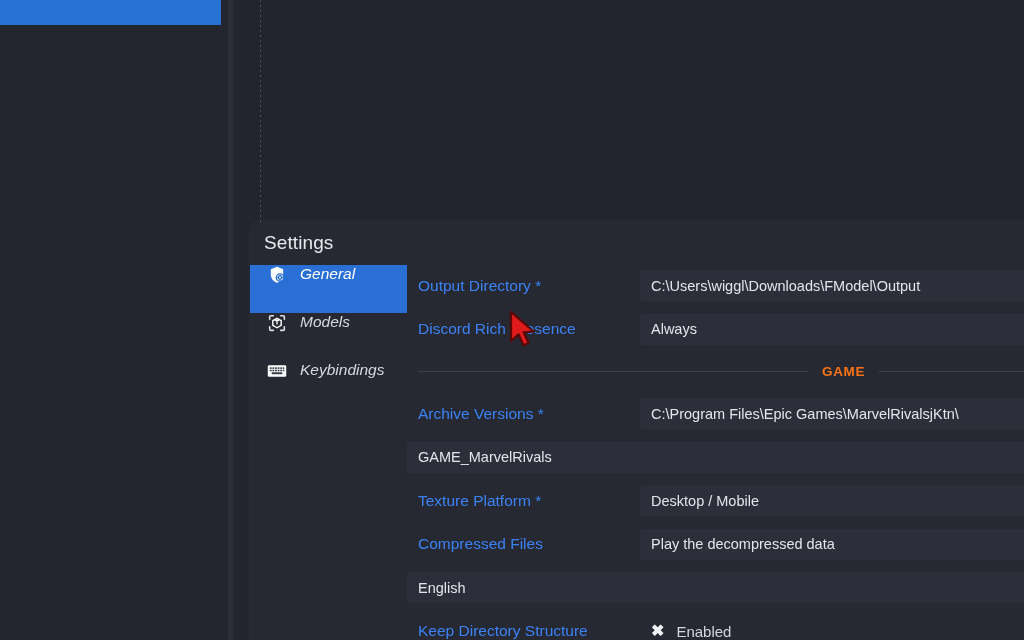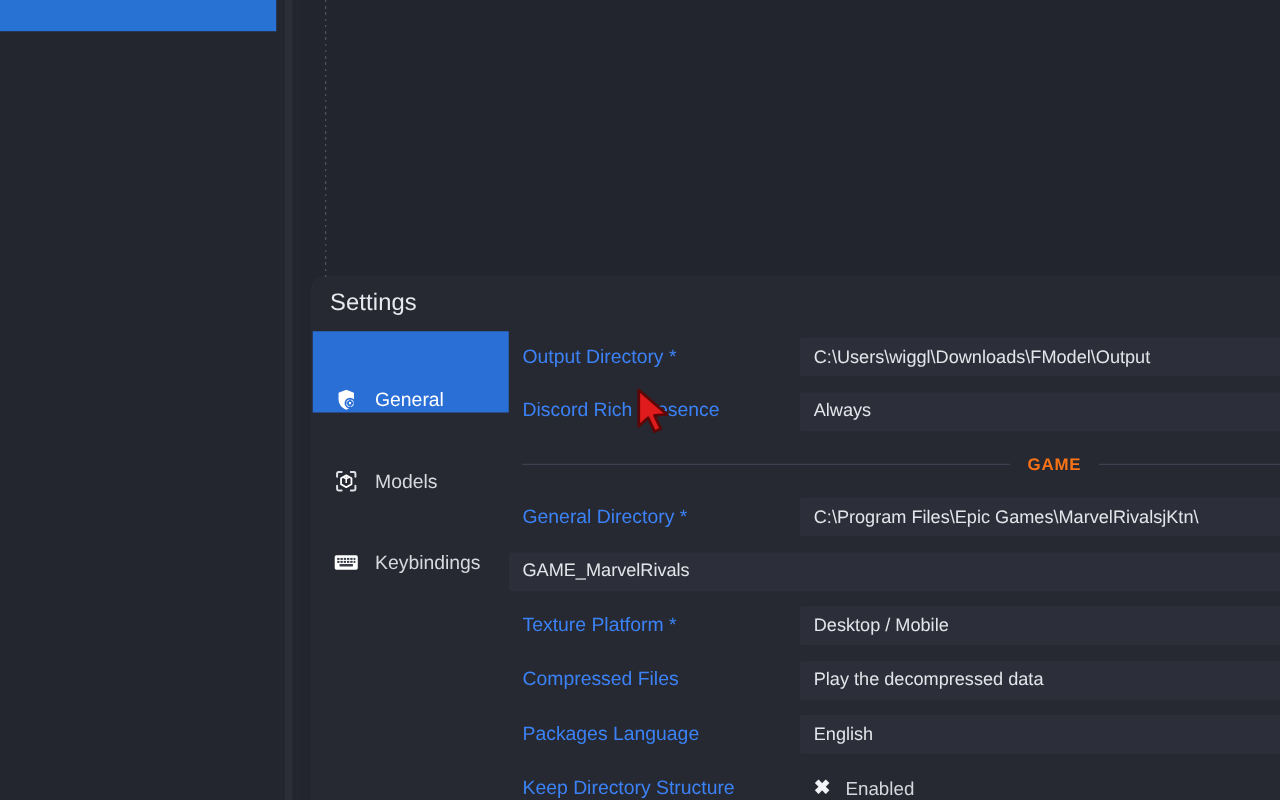--- a/index.html
+++ b/index.html
@@ -61,24 +61,25 @@
   }
   #dialog-body { flex:1; display:flex; min-height:0; }
 
   
   #dialog-nav {
     width:157px; flex:0 0 157px;
     background:#272932;
     padding-top:1px;
   }
   .nav-item {
-    height:65px; display:flex; align-items:flex-end;
+    height:48px; display:flex; align-items:flex-start;
     padding-left:17px; gap:13px;
     color:#d7d9e0; font-size:15.5px;
     cursor:pointer;
+    font-style:italic;
   }
   .nav-item.active { background:#2a6fd6; color:#ffffff; }
   .nav-icon { width:20px; height:20px; flex:0 0 20px;
               display:flex; align-items:center; justify-content:center; }
   .nav-icon svg { display:block; }
 
   
   #dialog-content {
     flex:1; min-width:0;
     padding:0;
@@ -225,40 +226,39 @@
           <div class="field-box">Always</div>
         </div>
 
         <div class="section-divider">
           <span class="rule left"></span>
           <span class="section-title">GAME</span>
           <span class="rule right"></span>
         </div>
 
         <div class="field-row">
-          <div class="field-label">General Directory *</div>
+          <div class="field-label">Archive Versions *</div>
           <div class="field-box">C:\Program Files\Epic Games\MarvelRivalsjKtn\</div>
         </div>
 
         <div class="field-row">
           <div class="field-box">GAME_MarvelRivals</div>
         </div>
 
         <div class="field-row">
           <div class="field-label">Texture Platform *</div>
           <div class="field-box">Desktop / Mobile</div>
         </div>
 
         <div class="field-row">
           <div class="field-label">Compressed Files</div>
           <div class="field-box">Play the decompressed data</div>
         </div>
 
         <div class="field-row">
-          <div class="field-label">Packages Language</div>
           <div class="field-box">English</div>
         </div>
 
         <div class="field-row">
           <div class="field-label">Keep Directory Structure</div>
           <div class="field-check">
             <span class="checkmark">✖</span>
             <span>Enabled</span>
           </div>
         </div>

